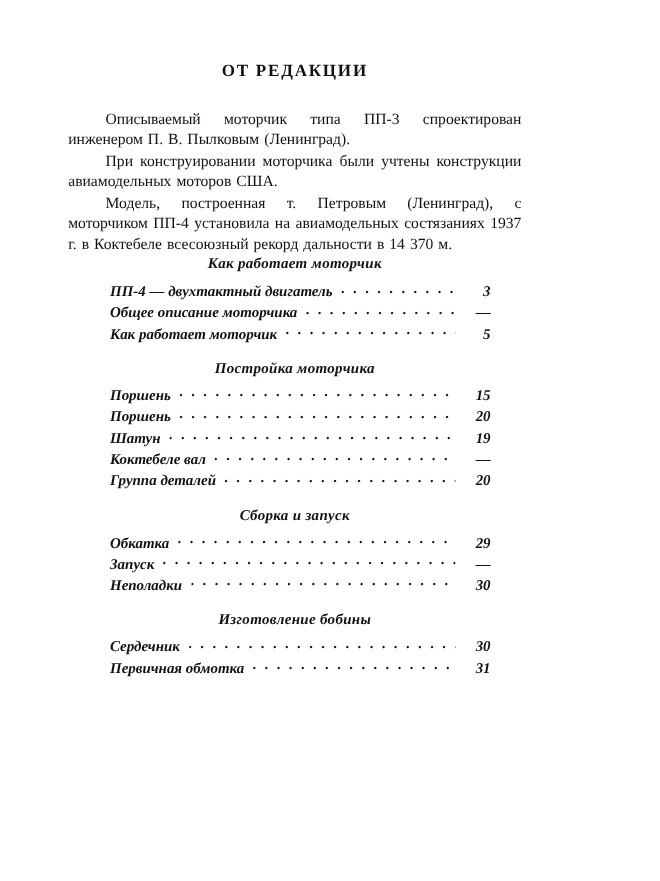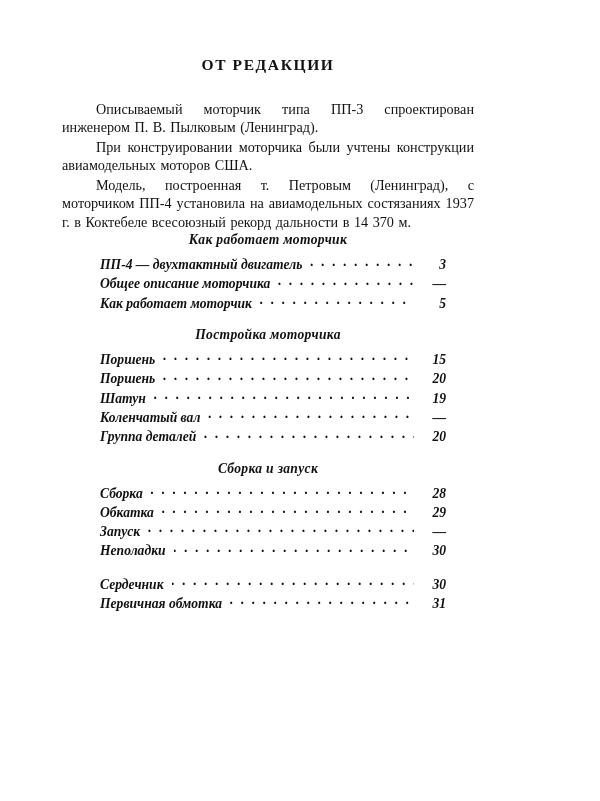--- a/index.html
+++ b/index.html
@@ -144,59 +144,55 @@
           <span class="toc-label">Поршень</span>
           <span class="toc-leader"></span>
           <span class="toc-page">20</span>
         </li>
         <li class="toc-row">
           <span class="toc-label">Шатун</span>
           <span class="toc-leader"></span>
           <span class="toc-page">19</span>
         </li>
         <li class="toc-row">
-          <span class="toc-label">Коленчатый вал</span>
+          <span class="toc-label">Коктебеле вал</span>
           <span class="toc-leader"></span>
           <span class="toc-page dash">—</span>
         </li>
         <li class="toc-row">
           <span class="toc-label">Группа деталей</span>
           <span class="toc-leader"></span>
           <span class="toc-page">20</span>
         </li>
       </ul>
     </div>
 
     <div class="section">
       <div class="section-title">Сборка и запуск</div>
       <ul class="toc-list">
         <li class="toc-row">
-          <span class="toc-label">Сборка</span>
-          <span class="toc-leader"></span>
-          <span class="toc-page">28</span>
-        </li>
-        <li class="toc-row">
           <span class="toc-label">Обкатка</span>
           <span class="toc-leader"></span>
           <span class="toc-page">29</span>
         </li>
         <li class="toc-row">
           <span class="toc-label">Запуск</span>
           <span class="toc-leader"></span>
           <span class="toc-page dash">—</span>
         </li>
         <li class="toc-row">
           <span class="toc-label">Неполадки</span>
           <span class="toc-leader"></span>
           <span class="toc-page">30</span>
         </li>
       </ul>
     </div>
 
     <div class="section">
+      <div class="section-title">Изготовление бобины</div>
       <ul class="toc-list">
         <li class="toc-row">
           <span class="toc-label">Сердечник</span>
           <span class="toc-leader"></span>
           <span class="toc-page">30</span>
         </li>
         <li class="toc-row">
           <span class="toc-label">Первичная обмотка</span>
           <span class="toc-leader"></span>
           <span class="toc-page">31</span>

